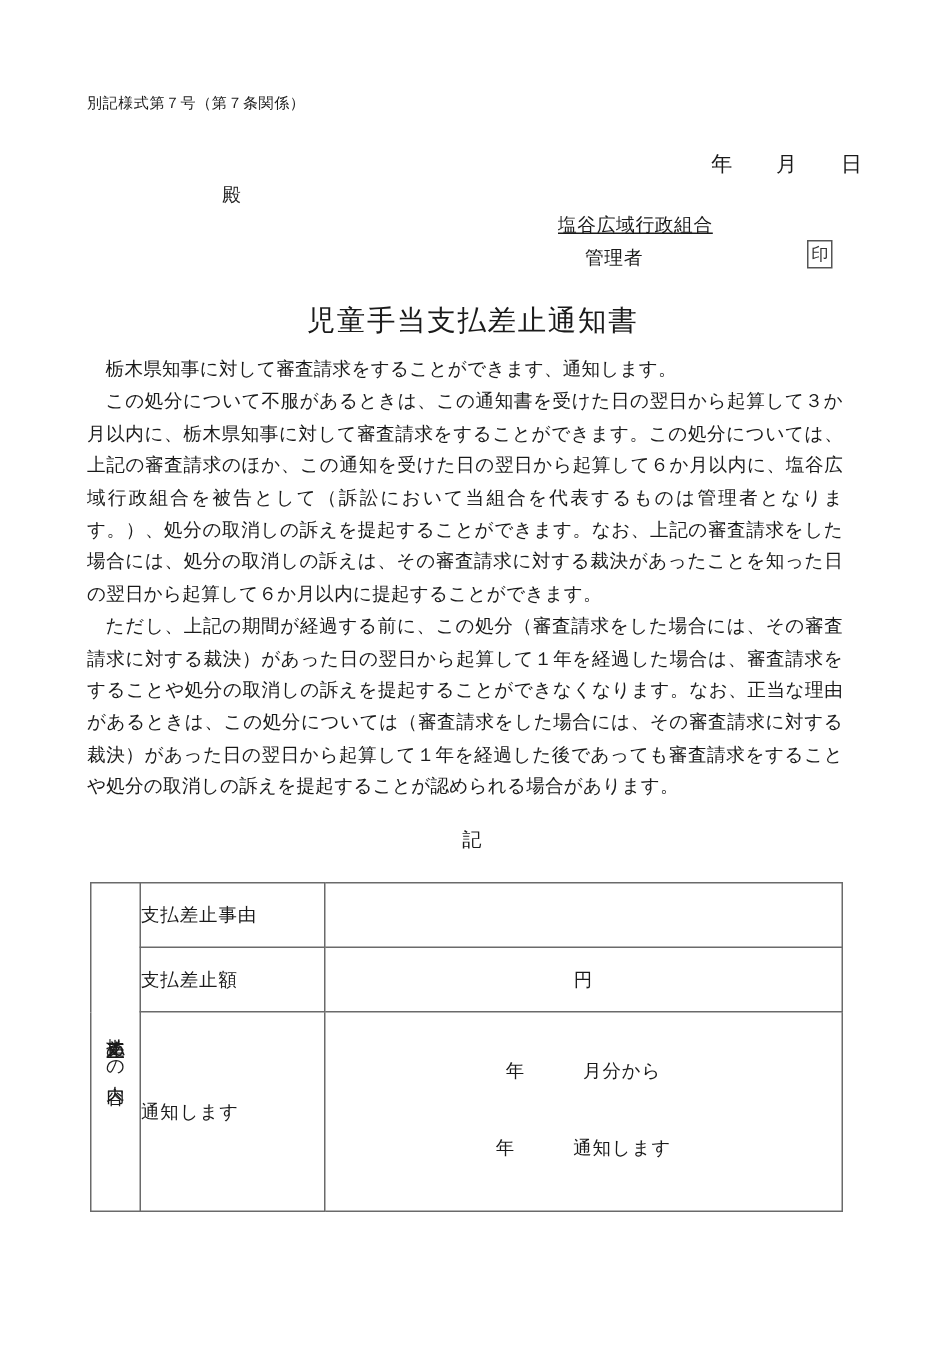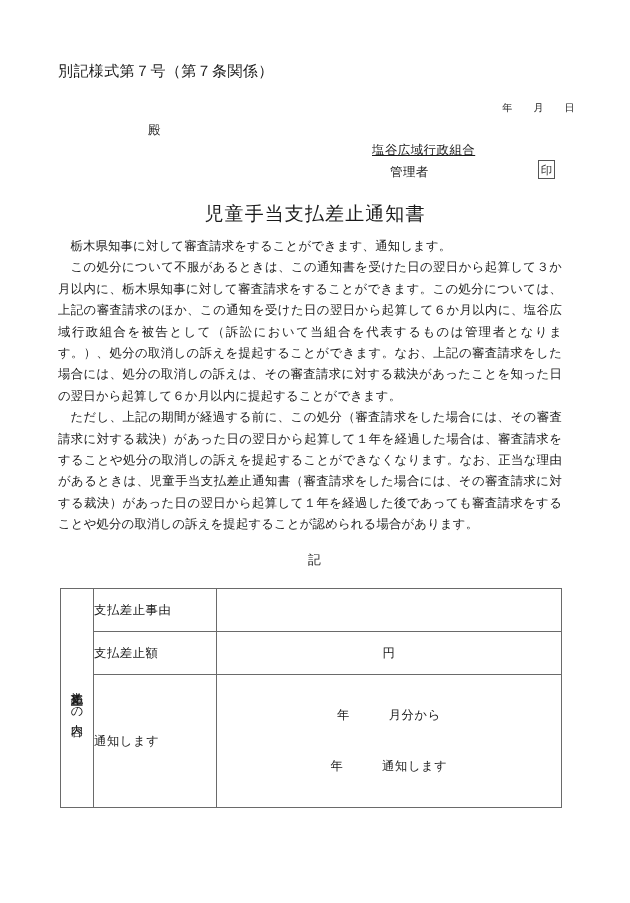--- a/index.html
+++ b/index.html
@@ -19,41 +19,41 @@
     position: absolute;
     inset: 0;
     background: #ffffff;
   }
 
   
   .form-no {
     position: absolute;
     left: 58px;
     top: 62px;
-    font-size: 15px;
+    font-size: 10px;
     letter-spacing: 0.4px;
     white-space: nowrap;
   }
   .doc-number {
     position: absolute;
     left: 0;
     top: 80px;
     width: 575px;
     text-align: right;
     font-size: 12.5px;
     white-space: pre;
     letter-spacing: 0.4px;
   }
   .doc-date {
     position: absolute;
     left: 0;
     top: 101px;
     width: 575px;
     text-align: right;
-    font-size: 10px;
+    font-size: 14px;
     white-space: pre;
     letter-spacing: 0.4px;
   }
   .addressee {
     position: absolute;
     left: 148px;
     top: 122px;
     font-size: 12.5px;
     letter-spacing: 0.4px;
   }
@@ -162,20 +162,21 @@
     text-align: center;
     vertical-align: middle;
     white-space: pre;
   }
   .h-reason  { height: 42px; }
   .h-amount  { height: 42px; }
   .h-period  { height: 70px; }
   .period-line {
     line-height: 21px;
     white-space: pre;
+    font-family: Liberation Mono, monospace;
   }
 </style>
 </head>
 <body>
 
 <div class="page">
 
   <div class="form-no">別記様式第７号（第７条関係）</div>
 
   <div class="doc-date">年　　月　　日</div>
@@ -184,21 +185,21 @@
 
   <div class="issuer-org">塩谷広域行政組合</div>
   <div class="issuer-role">管理者</div>
   <div class="seal-box">印</div>
 
   <div class="doc-title">児童手当支払差止通知書</div>
 
   <div class="body-block">
     <p class="para">栃木県知事に対して審査請求をすることができます、通知します。</p>
     <p class="para">この処分について不服があるときは、この通知書を受けた日の翌日から起算して３か月以内に、栃木県知事に対して審査請求をすることができます。この処分については、上記の審査請求のほか、この通知を受けた日の翌日から起算して６か月以内に、塩谷広域行政組合を被告として（訴訟において当組合を代表するものは管理者となります。）、処分の取消しの訴えを提起することができます。なお、上記の審査請求をした場合には、処分の取消しの訴えは、その審査請求に対する裁決があったことを知った日の翌日から起算して６か月以内に提起することができます。</p>
-    <p class="para tight">ただし、上記の期間が経過する前に、この処分（審査請求をした場合には、その審査請求に対する裁決）があった日の翌日から起算して１年を経過した場合は、審査請求をすることや処分の取消しの訴えを提起することができなくなります。なお、正当な理由があるときは、児童手当支払差止通知書（審査請求をした場合には、その審査請求に対する裁決）があった日の翌日から起算して１年を経過した後であっても審査請求をすることや処分の取消しの訴えを提起することが認められる場合があります。</p>
+    <p class="para tight">ただし、上記の期間が経過する前に、この処分（審査請求をした場合には、その審査請求に対する裁決）があった日の翌日から起算して１年を経過した場合は、審査請求をすることや処分の取消しの訴えを提起することができなくなります。なお、正当な理由があるときは、この処分については（審査請求をした場合には、その審査請求に対する裁決）があった日の翌日から起算して１年を経過した後であっても審査請求をすることや処分の取消しの訴えを提起することが認められる場合があります。</p>
   </div>
 
   <div class="kiji">記</div>
 
   <table class="detail-table">
     <tbody>
         <tr>
       <td class="vert-head" rowspan="3">支払差止めの内容</td>
       <td class="row-label h-reason">支払差止事由</td>
       <td class="row-value h-reason"></td>

